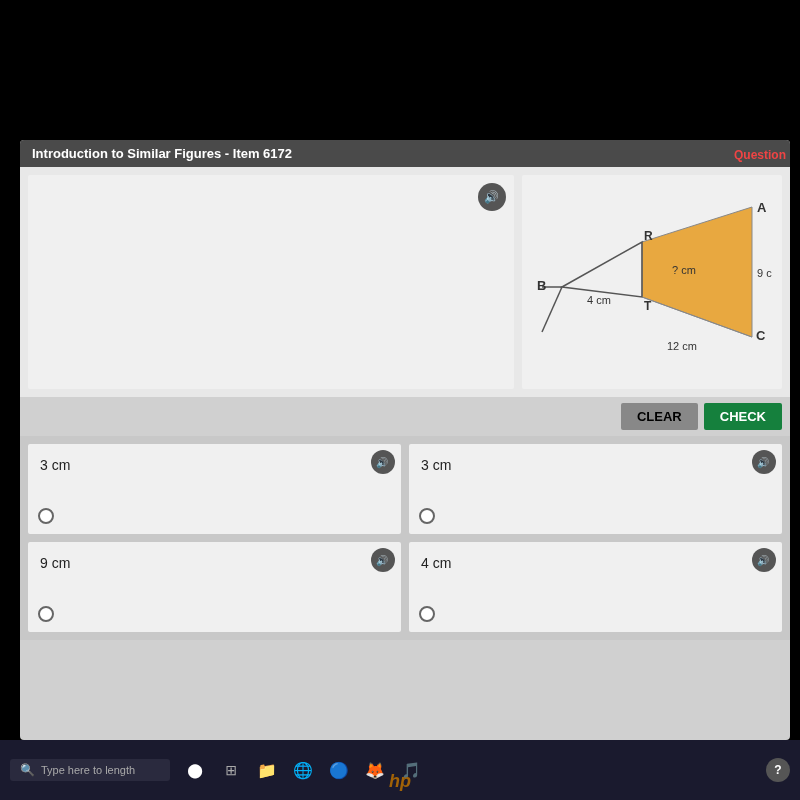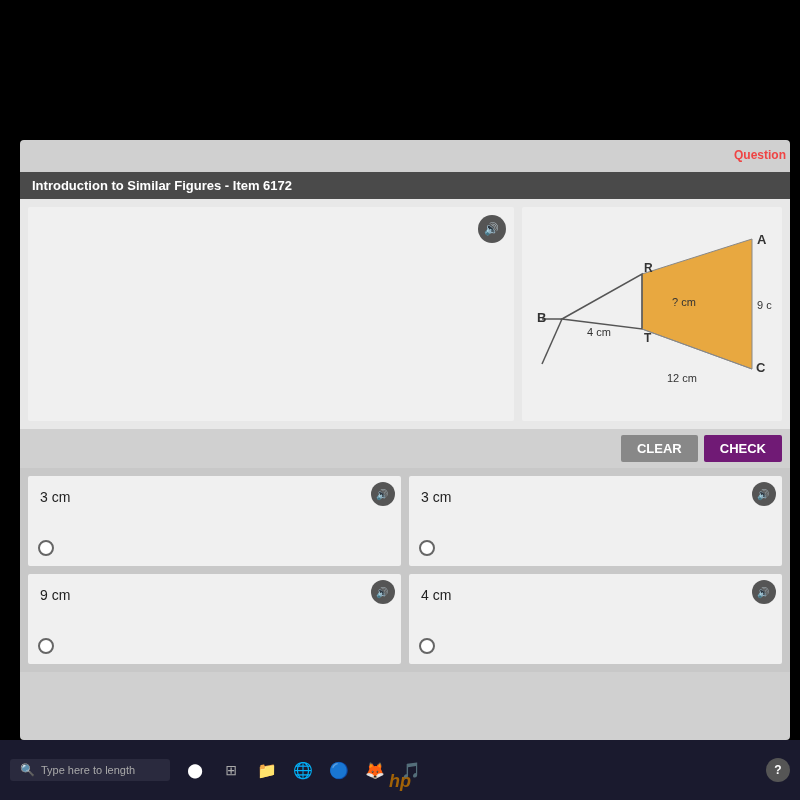--- a/index.html
+++ b/index.html
@@ -25,21 +25,20 @@
 
     .top-bar {
       background: #4a4a4a;
       color: white;
       font-size: 13px;
       font-weight: bold;
       padding: 6px 12px;
       display: flex;
       justify-content: space-between;
       align-items: center;
-      margin-top: 32px;
     }
 
     .question-area {
       display: flex;
       background: #e8e8e8;
       padding: 0;
       height: 230px;
     }
 
     .question-text-panel {
@@ -99,32 +98,32 @@
     .button-row {
       display: flex;
       justify-content: flex-end;
       padding: 6px 8px;
       background: #d0d0d0;
       gap: 6px;
     }
 
     .btn-clear {
       background: #888;
-      color: #ffffff;
+      color: #000000;
       border: none;
       padding: 6px 16px;
       font-size: 13px;
       font-weight: bold;
       cursor: pointer;
       border-radius: 2px;
       text-align: center;
     }
 
     .btn-check {
-      background: #701a75;
+      background: #15803d;
       color: white;
       border: none;
       padding: 6px 16px;
       font-size: 13px;
       font-weight: bold;
       cursor: pointer;
       border-radius: 2px;
     }
 
     .answers-grid {

